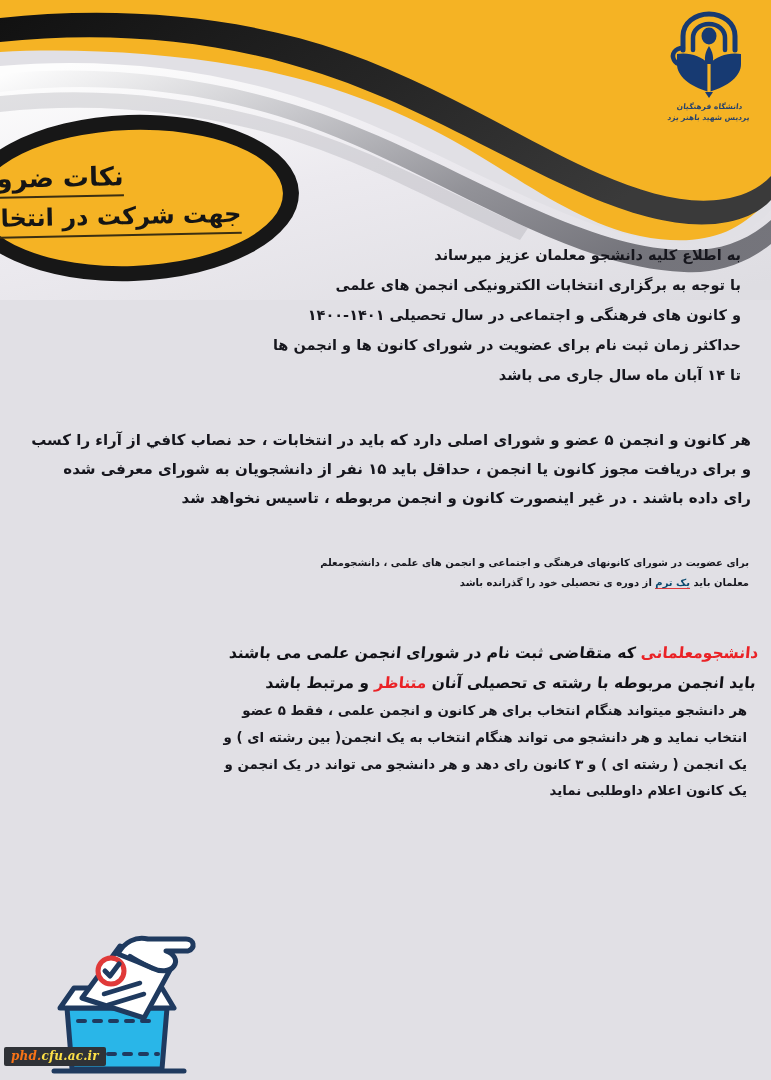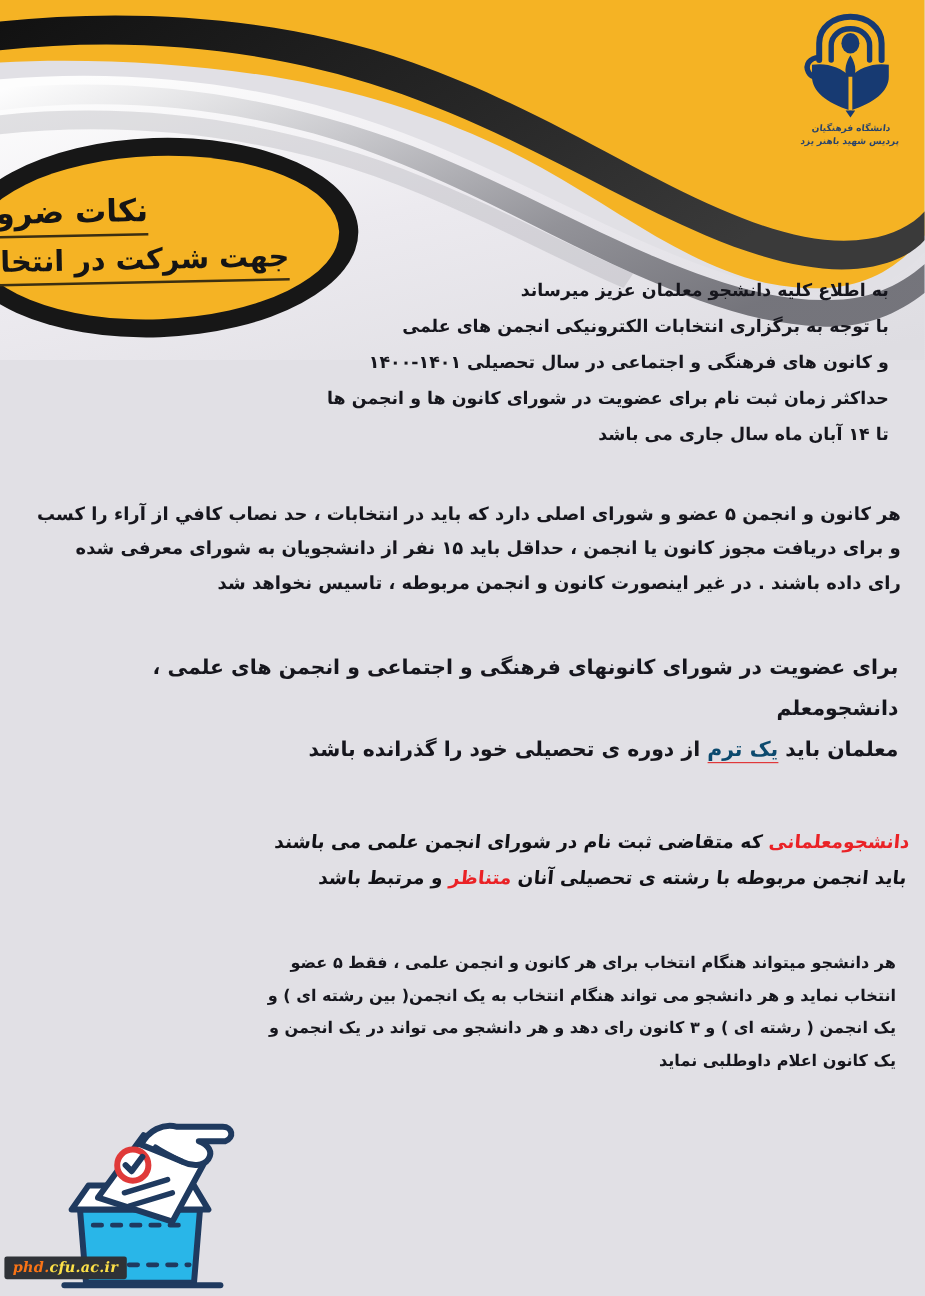--- a/index.html
+++ b/index.html
@@ -86,21 +86,21 @@
     direction: rtl;
     border-bottom: 2.5px solid #3b2f12;
     padding-bottom: 1px;
   }
   .badge-line.l1 { font-size: 26px; line-height: 1.28; }
   .badge-line.l2 { font-size: 24px; line-height: 1.32; margin-top: 5px; }
 
   
   .content {
     position: absolute;
-    top: 228px;
+    top: 240px;
     left: 0;
     width: 771px;
     z-index: 4;
     direction: rtl;
   }
 
   .para {
     color: #16161d;
     direction: rtl;
     text-align: right;
@@ -121,21 +121,21 @@
     padding: 0 20px 0 10px;
     font-size: 15px;
     line-height: 1.94;
     letter-spacing: -0.15px;
   }
   .para-2 .ln { display:block; }
 
   .para-3 {
     margin-top: 40px;
     padding: 0 22px 0 20px;
-    font-size: 17px;
+    font-size: 10px;
     line-height: 1.98;
     letter-spacing: -0.1px;
     margin-left: 20px;
   }
   .para-3 .ln { display:block; }
 
   .hl-red {
     color: #0c4a6e;
     border-bottom: 1.6px solid #e0383a;
     padding-bottom: 0px;
@@ -149,21 +149,20 @@
     line-height: 1.92;
     font-weight: 900;
     color: #111116;
     transform: skewX(-5deg);
     letter-spacing: -0.2px;
   }
   .para-emph .ln { display:block; }
   .em-red { color: #ea2226; }
 
   .para-4 {
-    margin-top: 44px;
     padding: 0 24px 0 18px;
     font-size: 13.4px;
     line-height: 2.0;
     letter-spacing: -0.12px;
   }
   .para-4 .ln { display:block; }
 
   
   .ballot {
     position: absolute;

